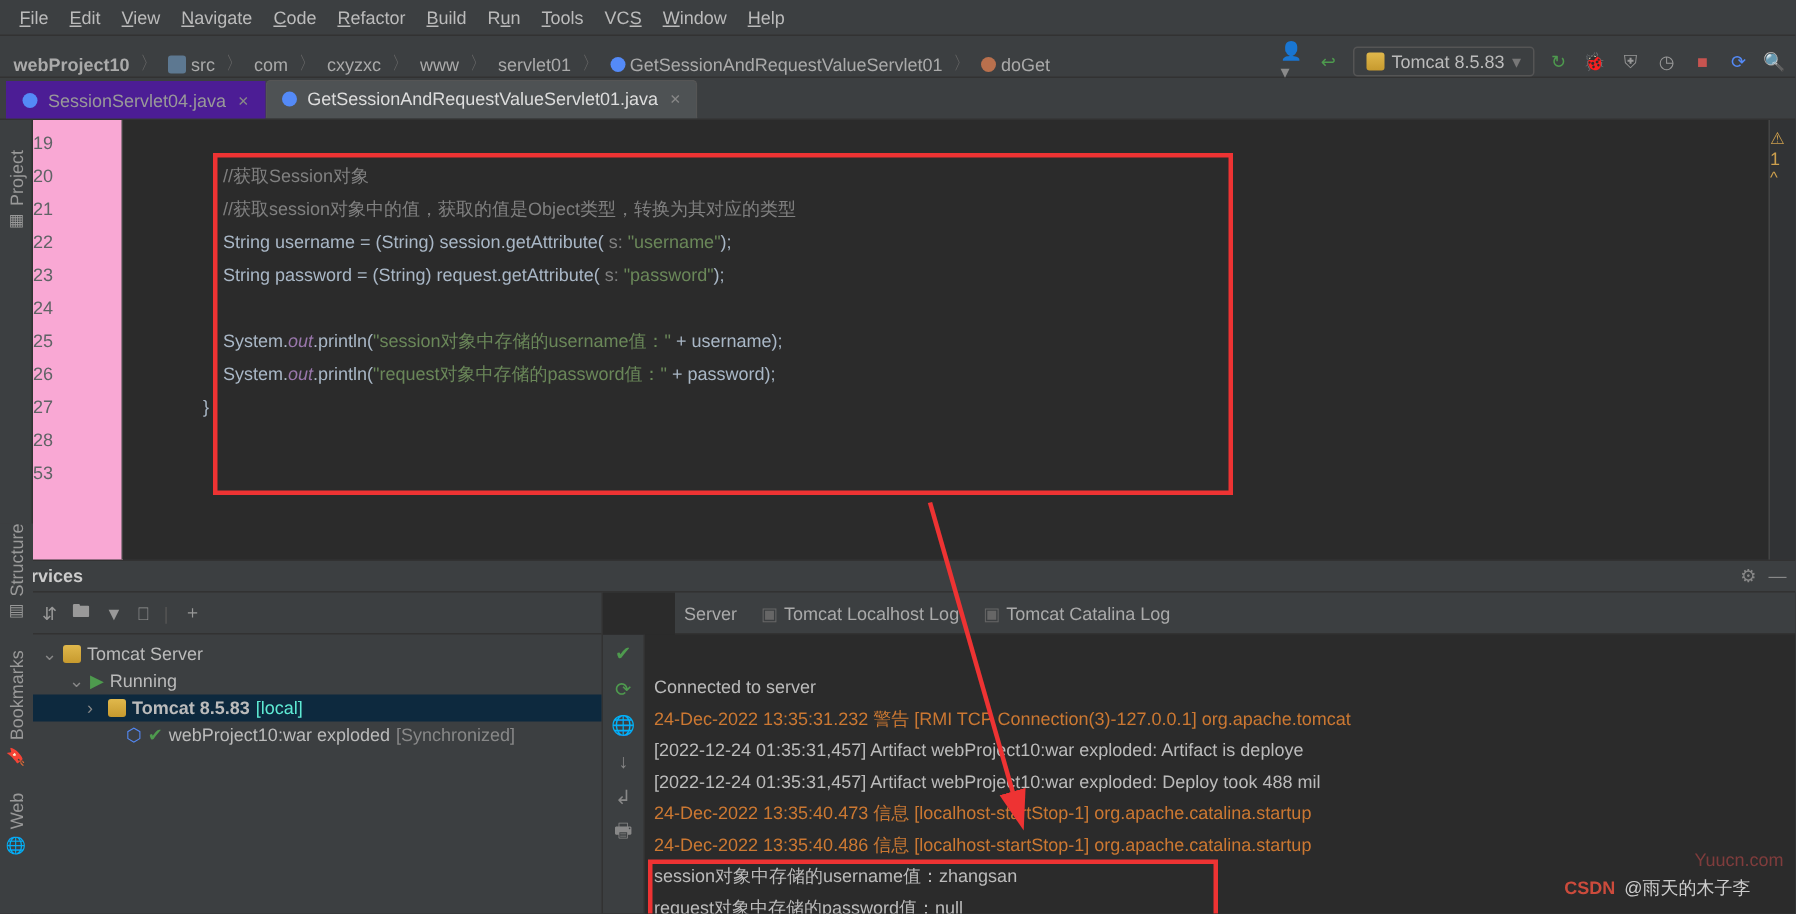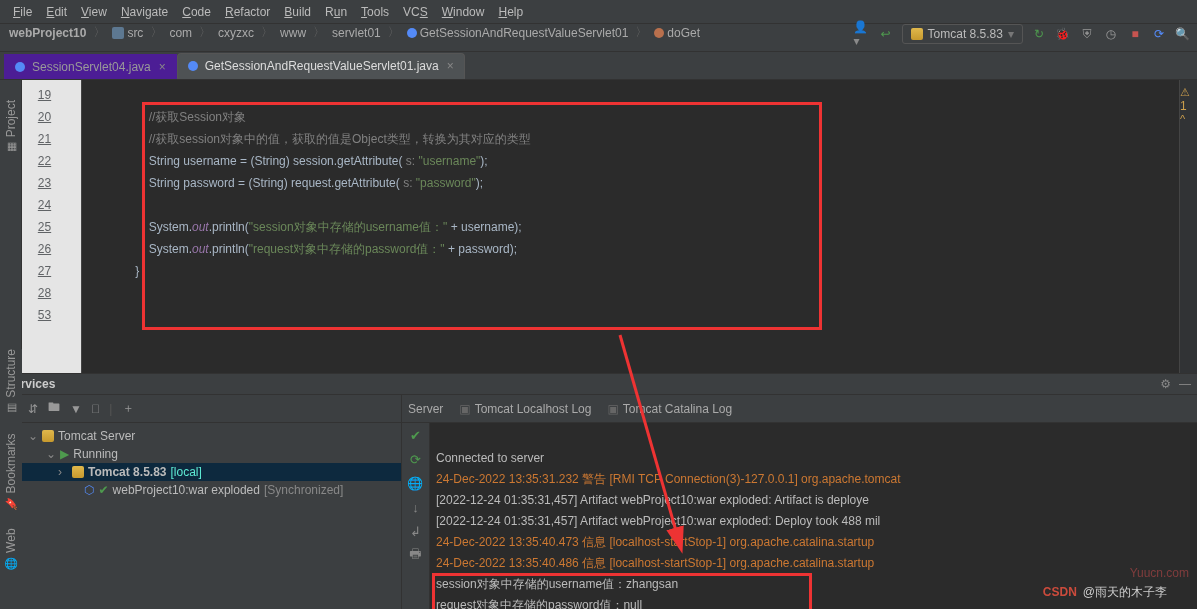--- a/index.html
+++ b/index.html
@@ -1,38 +1,38 @@
 <!DOCTYPE html>
 <html><head>
 <meta charset="utf-8">
 <style>
 *{box-sizing:border-box;margin:0;padding:0;font-family:'Segoe UI',Arial,sans-serif;font-size:12px;}
 body{background:#3c3f41;color:#bbb;width:1197px;height:609px;overflow:hidden;position:relative;}
 .menubar{background:#3c3f41;color:#bbb;display:flex;height:24px;align-items:center;padding:0 6px;border-bottom:1px solid #323232;}
 .menubar span{padding:0 7px;cursor:default;}
 .menubar span u{text-decoration:underline;}
-.navbar{background:#3c3f41;height:28px;display:flex;align-items:flex-start;padding:0 6px;border-bottom:1px solid #323232;justify-content:space-between;}
+.navbar{background:#3c3f41;height:28px;display:flex;align-items:flex-end;padding:0 6px;border-bottom:1px solid #323232;justify-content:space-between;}
 .breadcrumb{display:flex;align-items:center;gap:2px;color:#aaa;}
 .breadcrumb .sep{color:#666;padding:0 2px;}
 .breadcrumb .bc{padding:0 3px;}
 .dir-icon{width:12px;height:12px;display:inline-block;background:#5d7891;border-radius:2px;margin-right:3px;vertical-align:-2px;}
 .cls-icon{width:10px;height:10px;border-radius:50%;background:#548af7;display:inline-block;margin-right:3px;vertical-align:-1px;}
 .m-icon{width:10px;height:10px;border-radius:50%;background:#b9704d;display:inline-block;margin-right:3px;vertical-align:-1px;}
 .right-tools{display:flex;align-items:center;gap:8px;}
 .rt-icon{width:16px;height:16px;color:#8a8a8a;display:flex;align-items:center;justify-content:center;}
 .run-config{background:#3c3f41;border:1px solid #555;border-radius:3px;padding:2px 8px;display:flex;align-items:center;gap:5px;color:#bbb;}
 .tomcat-icon{width:12px;height:12px;background:linear-gradient(#e0b84c,#c79a2e);border-radius:2px;display:inline-block;}
 .tabs{background:#3c3f41;height:28px;display:flex;align-items:flex-end;padding:0 4px;border-bottom:1px solid #323232;}
 .tab{background:#4c1d95;color:#999;padding:5px 10px;border:1px solid transparent;border-bottom:none;display:flex;align-items:center;gap:4px;font-size:12px;}
 .tab.active{background:#4e5254;color:#ddd;border:1px solid #555;border-bottom:1px solid #4e5254;border-radius:4px 4px 0 0;}
 .tab .close-x{color:#888;margin-left:4px;}
 .main-area{display:flex;height:293px;background:#2b2b2b;}
 .left-rail{width:22px;background:#3c3f41;border-right:1px solid #323232;display:flex;flex-direction:column;align-items:center;padding-top:20px;gap:20px;}
 .left-rail .rtxt{writing-mode:vertical-rl;transform:rotate(180deg);color:#999;font-size:11px;display:flex;align-items:center;gap:4px;}
-.gutter{width:60px;background:#e5e5e5;border-right:1px solid #444;color:#606366;font-family:'JetBrains Mono',Consolas,monospace;font-size:13px;text-align:center;padding:4px 14px 4px 0;line-height:22px;position:relative;text-decoration:underline;}
+.gutter{width:60px;background:#f9a8d4;border-right:1px solid #444;color:#606366;font-family:'JetBrains Mono',Consolas,monospace;font-size:13px;text-align:left;padding:4px 14px 4px 0;line-height:22px;position:relative;}
 .editor{flex:1;background:#2b2b2b;font-family:'JetBrains Mono',Consolas,monospace;font-size:13px;line-height:22px;padding:4px 0;color:#a9b7c6;position:relative;overflow:hidden;}
 .editor .redbox{position:absolute;border:3px solid #e33;pointer-events:none;left:60px;top:22px;width:680px;height:228px;}
 .code-line{white-space:pre;padding-left:40px;}
 .str{color:#6a8759;}
 .cmt{color:#808080;}
 .fld{color:#9876aa;font-style:italic;}
 .param{color:#808080;}
 .right-gut{width:18px;background:#313335;border-left:1px solid #444;position:relative;}
 .right-gut .warn{position:absolute;top:6px;right:3px;color:#cc9f4d;font-size:11px;}
 .svc-bar{background:#3c3f41;height:22px;border-top:1px solid #323232;border-bottom:1px solid #323232;display:flex;align-items:center;padding:0 6px;justify-content:space-between;}
@@ -41,21 +41,21 @@
 .svc-panel{display:flex;height:262px;background:#2b2b2b;}
 .svc-left-rail{width:22px;background:#3c3f41;border-right:1px solid #323232;display:flex;flex-direction:column;align-items:center;padding-top:4px;gap:6px;}
 .svc-left-rail .ico{width:14px;height:14px;display:flex;align-items:center;justify-content:center;}
 .svc-tree{width:380px;background:#3c3f41;border-right:1px solid #323232;display:flex;flex-direction:column;}
 .svc-toolbar{height:28px;border-bottom:1px solid #323232;display:flex;align-items:center;padding:0 6px;gap:10px;color:#999;}
 .svc-tree-body{padding:4px 6px;color:#bbb;}
 .tree-row{display:flex;align-items:center;gap:4px;padding:2px 0;}
 .tree-row.sel{background:#0d293e;margin:0 -6px;padding:2px 6px;}
 .chev{width:10px;color:#888;}
 .svc-right{flex:1;display:flex;flex-direction:column;}
-.svc-tabs{height:28px;background:#3c3f41;border-bottom:1px solid #323232;display:flex;align-items:center;padding:0 6px;gap:16px;color:#aaa;}
+.svc-tabs{height:28px;background:#3c3f41;border-bottom:1px solid #323232;display:flex;align-items:center;padding:0 6px;gap:16px;color:#aaa;margin-left:48px;}
 .svc-tabs .st{display:flex;align-items:center;gap:4px;}
 .console{flex:1;display:flex;background:#2b2b2b;overflow:hidden;position:relative;}
 .con-rail{width:28px;background:#3c3f41;border-right:1px solid #323232;display:flex;flex-direction:column;align-items:center;padding-top:4px;gap:8px;}
 .con-rail .ci{width:16px;height:16px;display:flex;align-items:center;justify-content:center;font-size:13px;}
 .con-text{flex:1;font-family:'JetBrains Mono',Consolas,monospace;font-size:13px;line-height:21px;padding:4px 6px;color:#bbb;white-space:pre;position:relative;}
 .con-text .orange{color:#cc7832;}
 .con-text .redbox2{position:absolute;border:3px solid #e33;left:2px;top:150px;width:380px;height:52px;}
 .arrow{position:absolute;pointer-events:none;z-index:50;}
 .watermark{position:absolute;right:8px;color:#b84848;opacity:0.6;font-size:12px;top:140px;}
 .csdn{position:absolute;right:30px;bottom:8px;color:#ccc;font-size:14px;z-index:60;}

